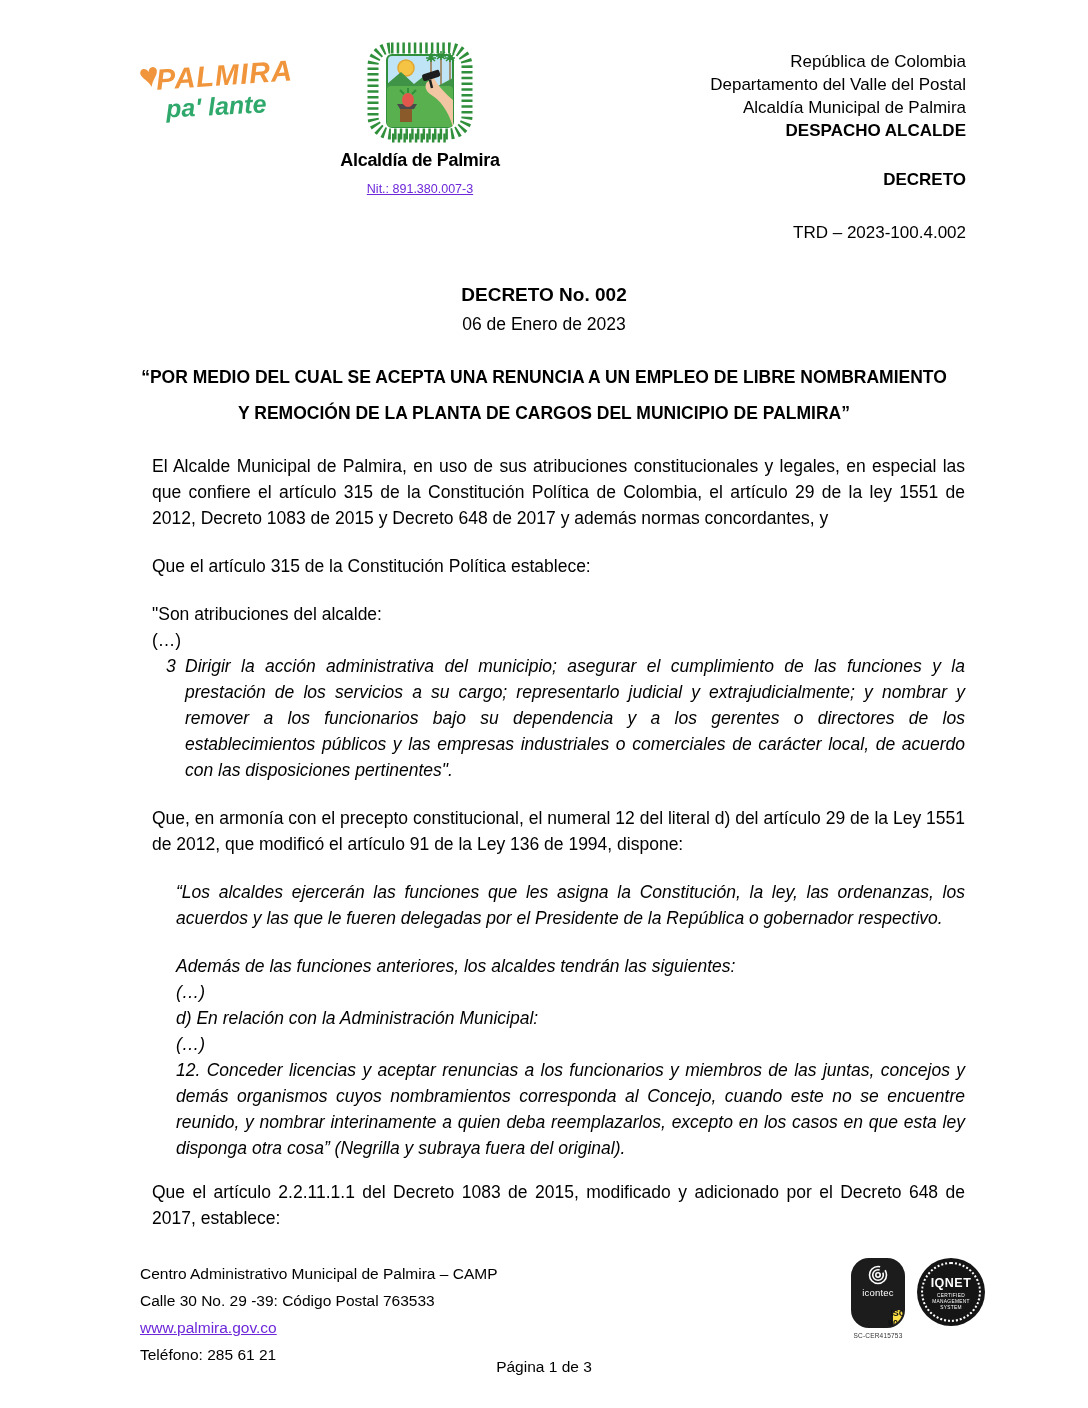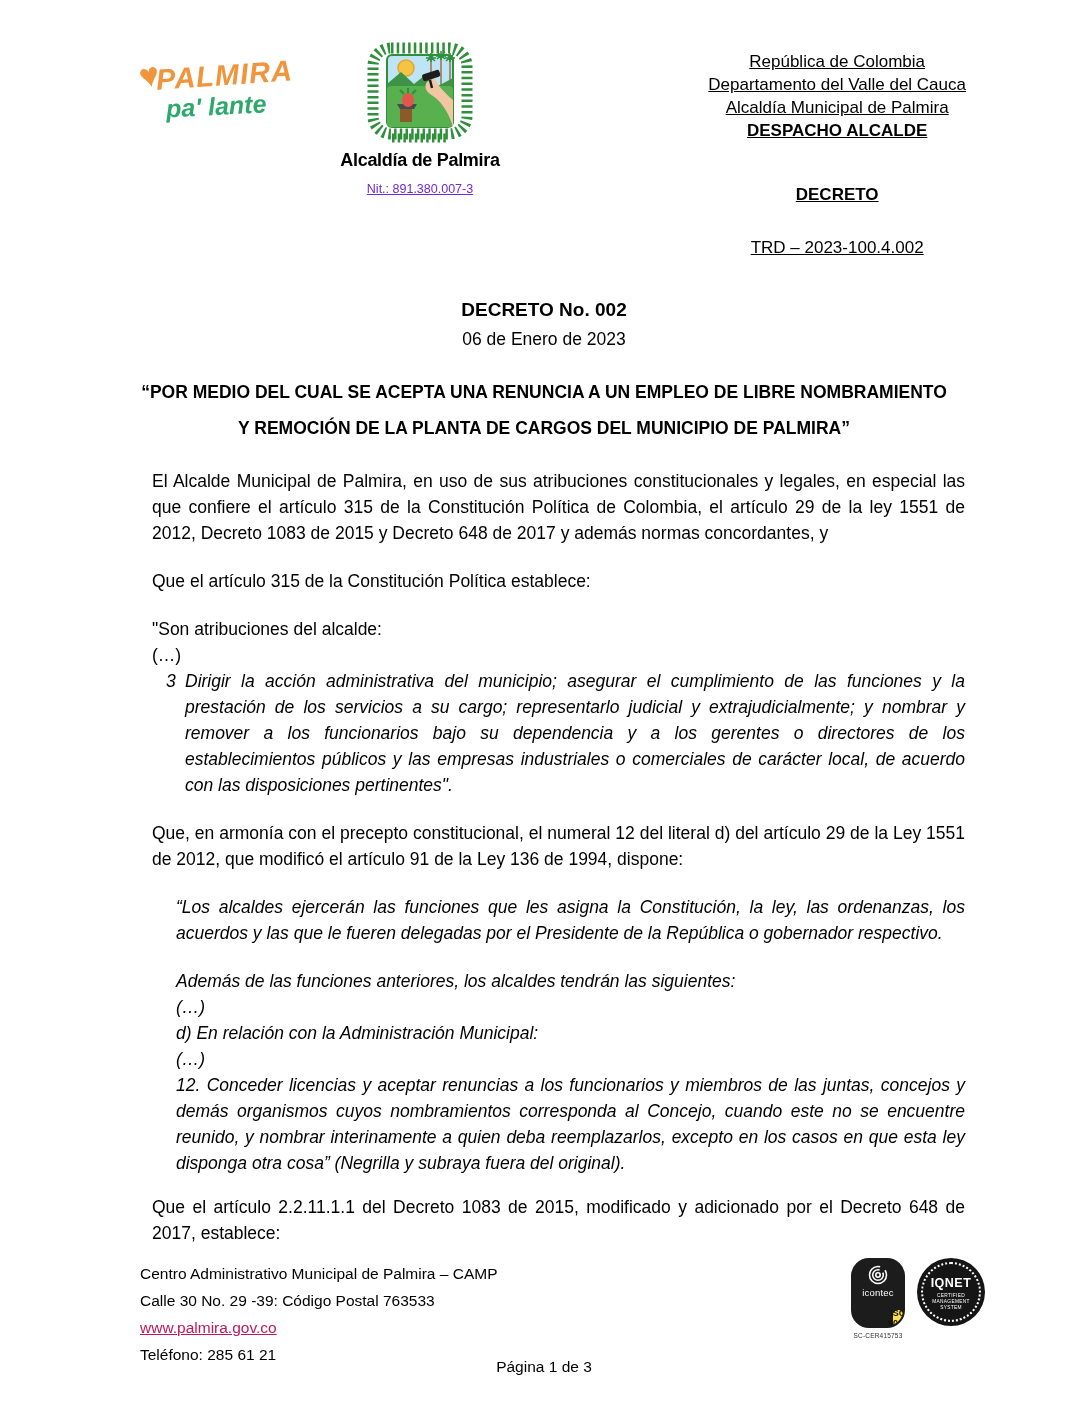--- a/index.html
+++ b/index.html
@@ -27,23 +27,23 @@
   }
   .wm-palante {
     color: #2EA86B; font-weight: bold; font-style: italic;
     font-size: 25px; margin-top: 2px; transform: rotate(-3deg); display: inline-block;
   }
 
   .seal-block { text-align: center; width: 160px; }
   .seal-name { font-size: 18px; font-weight: bold; margin-top: 2px; letter-spacing: -0.3px; }
   .seal-nit { font-size: 12.5px; color: #6d28d9; margin-top: 11px; text-decoration: underline; }
 
-  .header-right { text-align: center; font-size: 17px; line-height: 23px; padding-top: 8px; text-decoration: underline; }
+  .header-right { text-align: right; font-size: 17px; line-height: 23px; padding-top: 8px; }
   .hr-bold { font-weight: bold; }
-  .doc-type { font-weight: bold; margin-top: 41px; }
+  .doc-type { font-weight: bold; margin-top: 26px; }
   .trd { margin-top: 30px; }
 
   
   .title-block { text-align: center; margin-top: 40px; }
   .title-number { font-size: 19px; font-weight: bold; }
   .title-date { font-size: 17.5px; margin-top: 8px; }
   .subject {
     font-weight: bold; font-size: 17.5px; line-height: 36px;
     width: 810px; margin: 24px auto 0; text-align: center;
   }
@@ -57,21 +57,21 @@
   .item3 .num { flex: 0 0 33px; padding-left: 14px; }
   .item3 .itext { flex: 1; text-align: justify; }
   .quote { font-style: italic; padding-left: 24px; text-align: justify; }
   .quote-line { font-style: italic; padding-left: 24px; text-align: left; }
   .m22 { margin-top: 22px; }
   .m18 { margin-top: 18px; }
   .m0 { margin-top: 0; }
 
   
   .footer-text { position: absolute; left: 140px; top: 1260px; font-size: 15.5px; line-height: 27px; }
-  .footer-link { color: #be185d; text-decoration: underline; }
+  .footer-link { color: #6d28d9; text-decoration: underline; }
   .page-num { position: absolute; left: 0; top: 1358px; width: 100%; text-align: center; font-size: 15.5px; }
 
   .certs { position: absolute; left: 851px; top: 1258px; display: flex; gap: 12px; align-items: flex-start; }
   .icontec-wrap { width: 54px; text-align: center; }
   .icontec-badge {
     width: 54px; height: 70px; border: 2px solid #1c1c1c; border-radius: 18px;
     background: #1c1c1c; overflow: hidden; display: flex; flex-direction: column;
   }
   .icontec-top { flex: 1; color: #fff; display: flex; flex-direction: column; align-items: center; justify-content: flex-start; padding-top: 4px; }
   .icontec-brand { font-size: 9.5px; letter-spacing: 0.2px; margin-top: 1px; }
@@ -145,21 +145,21 @@
 
           <path d="M28 96 H84" stroke="#2F8F3B" stroke-width="9" stroke-dasharray="2.5 3.2"></path>
         </svg>
         <div class="seal-name">Alcaldía de Palmira</div>
         <div class="seal-nit">Nit.: 891.380.007-3</div>
       </div>
     </div>
 
     <div class="header-right">
       <div>República de Colombia</div>
-      <div>Departamento del Valle del Cauca</div>
+      <div>Departamento del Valle del Postal</div>
       <div>Alcaldía Municipal de Palmira</div>
       <div class="hr-bold">DESPACHO ALCALDE</div>
       <div class="doc-type">DECRETO</div>
       <div class="trd">TRD – 2023-100.4.002</div>
     </div>
   </div>
 
   <div class="title-block">
     <div class="title-number">DECRETO No. 002</div>
     <div class="title-date">06 de Enero de 2023</div>

